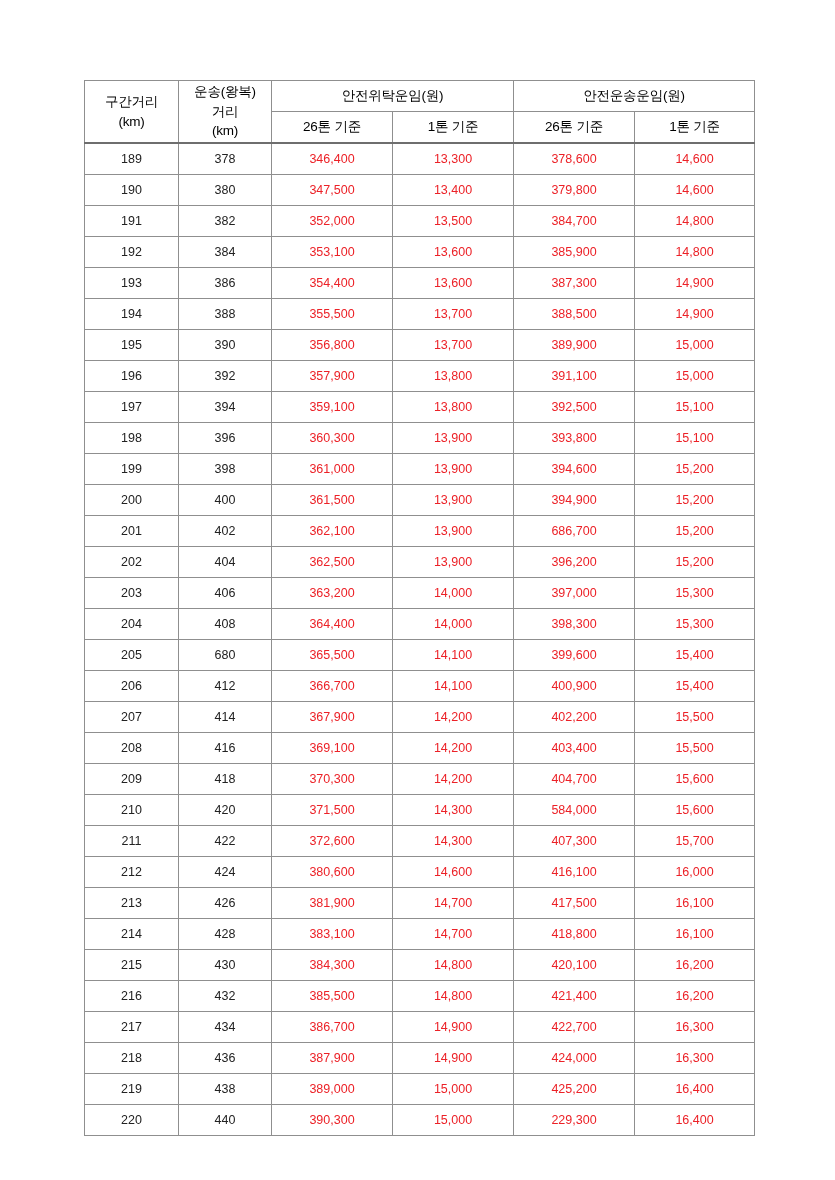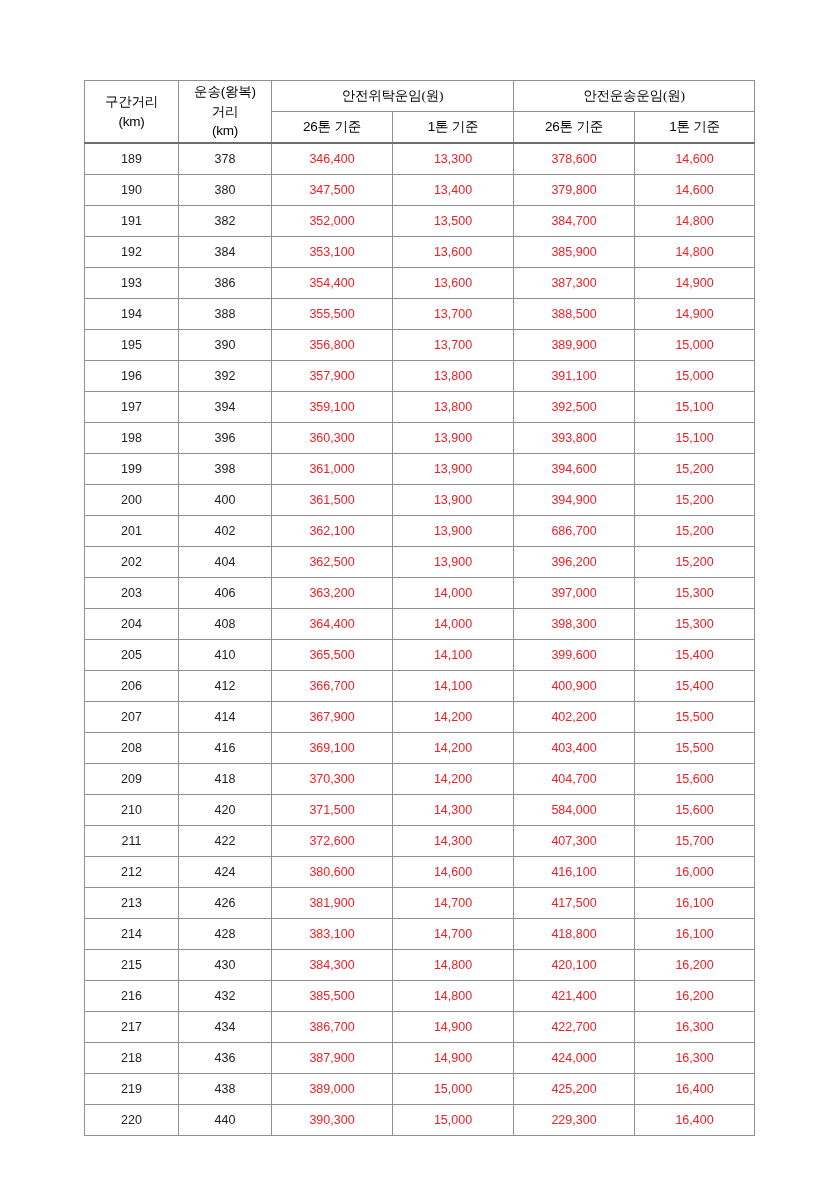--- a/index.html
+++ b/index.html
@@ -59,21 +59,20 @@
   thead th {
     font-size: 13.5px;
     line-height: 1.35;
     color: #000000;
     letter-spacing: -0.2px;
     padding: 3px 2px;
   }
 
   th.group-head {
     height: 30px;
-    font-family: Liberation Serif, serif;
   }
 
   th.stub-head {
     height: 60px;
     line-height: 1.45;
   }
 
   th.sub-head {
     height: 30px;
   }
@@ -273,21 +272,21 @@
           <tr>
             <td class="num-dark">204</td>
             <td class="num-dark">408</td>
             <td class="num-red">364,400</td>
             <td class="num-red">14,000</td>
             <td class="num-red">398,300</td>
             <td class="num-red">15,300</td>
           </tr>
           <tr>
             <td class="num-dark">205</td>
-            <td class="num-dark">410</td>
+            <td class="num-dark">680</td>
             <td class="num-red">365,500</td>
             <td class="num-red">14,100</td>
             <td class="num-red">399,600</td>
             <td class="num-red">15,400</td>
           </tr>
           <tr>
             <td class="num-dark">206</td>
             <td class="num-dark">412</td>
             <td class="num-red">366,700</td>
             <td class="num-red">14,100</td>

